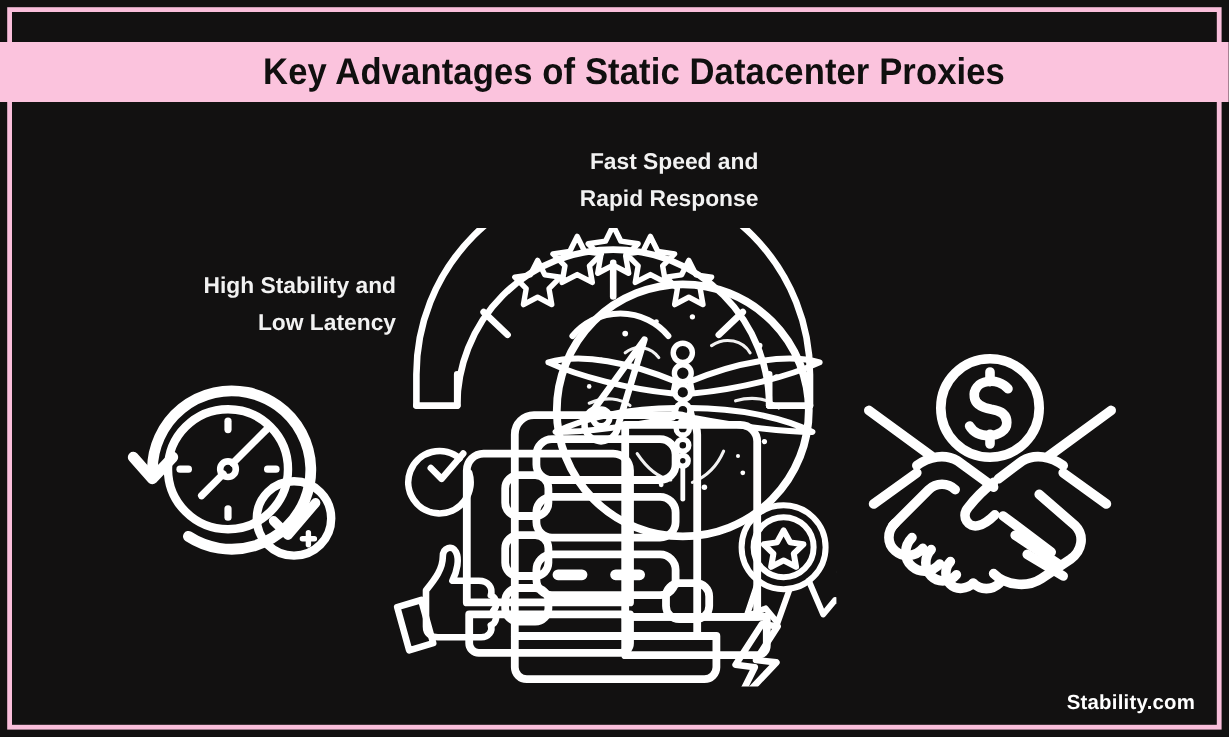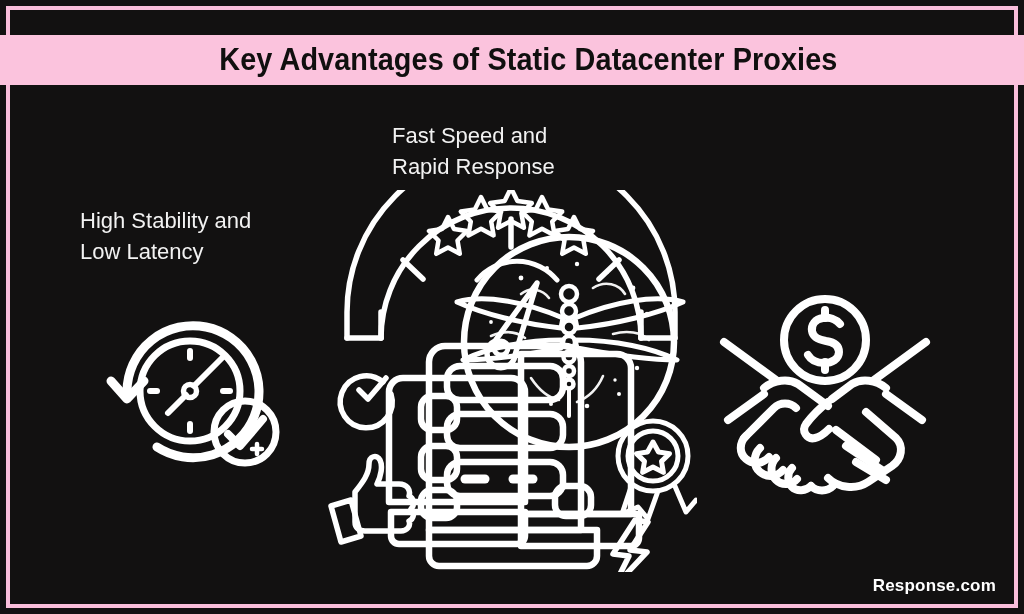--- a/index.html
+++ b/index.html
@@ -34,27 +34,27 @@
     font-size:31px;
     font-weight:bold;
     letter-spacing:0.1px;
     transform:scaleX(0.93);
     white-space:nowrap;
   }
   
   .label {
     position:absolute;
     color:#f2f2f2;
-    font-size:22px;
+    font-size:19px;
     line-height:31px;
-    text-align:left;
-    font-weight:400;
+    text-align:right;
+    font-weight:700;
     white-space:pre-line;
   }
-  #label-left   { left:80px;  top:205px; width:250px; }
+  #label-left   { left:80px;  top:223px; width:250px; }
   #label-center { left:392px; top:120px; width:240px; }
   #label-right  { left:690px; top:205px; width:262px; }
 
   
   .art { position:absolute; }
   #art-left   { left:95px;  top:295px;  width:215px; height:185px; }
   #art-center { left:325px; top:190px;  width:372px; height:382px; }
   #art-right  { left:706px; top:288px;  width:238px; height:225px; }
 
   .art svg { display:block; width:100%; height:100%; }
@@ -264,15 +264,15 @@
         <path d="M122 114 c-8 6 -16 14 -22 22 c-5 7 1 16 9 14 c5-1 10-5 14-9"></path>
         <path d="M130 142 l40 30"></path>
         <path d="M140 158 l36 24"></path>
         <path d="M150 174 l30 18"></path>
         <path d="M122 190 c10 10 28 12 40 4 l24-16 c10-7 12-20 4-28 l-30-26"></path>
         <path d="M105 198 c6 6 16 6 22 0"></path>
       </g>
     </svg>
   </div>
 
-  <div class="watermark">Response.com</div>
+  <div class="watermark">Stability.com</div>
 
 </div>
 
 </body></html>

